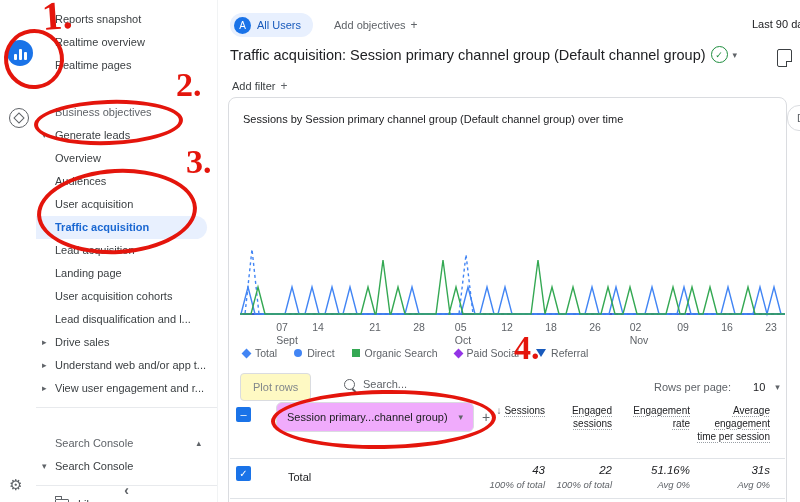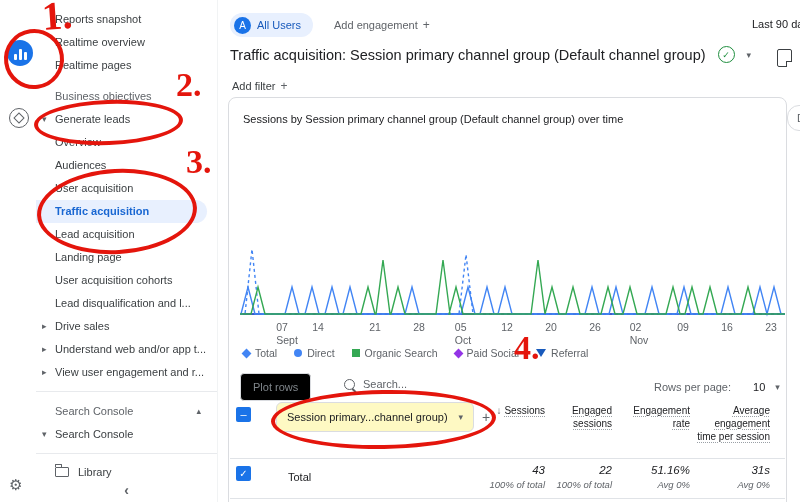--- a/index.html
+++ b/index.html
@@ -15,38 +15,38 @@
   .rail-explore{position:absolute;left:9px;top:108px;width:18px;height:18px;border:1.6px solid #5f6368;border-radius:50%;}
   .rail-explore .needle{position:absolute;left:4.5px;top:4.5px;width:6px;height:6px;border:1.4px solid #5f6368;transform:rotate(45deg);}
   .rail-gear{position:absolute;left:9px;bottom:10px;font-size:15px;color:#5f6368;line-height:1;}
 
   
   .sidebar{position:absolute;left:36px;top:0;width:182px;height:100%;background:#fff;z-index:2;
            border-right:1px solid #f1f3f4;padding-top:8px;box-sizing:border-box;}
   .sb-item{position:relative;height:23px;line-height:23px;font-size:11px;color:#3c4043;
            padding-left:19px;white-space:nowrap;overflow:hidden;cursor:pointer;}
   .sb-caret{position:absolute;left:6px;top:0;color:#5f6368;font-size:9px;}
-  .sb-section{margin-top:8px;color:#5f6368;}
+  .sb-section{margin-top:24px;color:#5f6368;}
   .sb-active{background:#e8f0fe;color:#1967d2;border-radius:0 14px 14px 0;margin-right:10px;font-weight:bold;}
   .sb-div{height:1px;background:#e8eaed;margin:7px 0;}
   .sb-right-caret{position:absolute;right:16px;top:0;color:#5f6368;font-size:9px;}
   .folder{position:relative;display:inline-block;width:12px;height:8px;border:1.4px solid #5f6368;border-radius:1px;
           vertical-align:middle;margin-right:9px;top:-1px;}
   .folder:before{content:"";position:absolute;left:-1px;top:-4px;width:5px;height:2px;border:1.4px solid #5f6368;border-bottom:none;border-radius:1px 1px 0 0;}
   .sb-collapse{position:absolute;bottom:4px;left:0;width:100%;text-align:center;font-size:14px;font-weight:bold;color:#5f6368;}
 
   
   .chip-all-users{position:absolute;left:230px;top:13px;height:24px;background:#e8f0fe;border-radius:13px;
     display:flex;align-items:center;gap:6px;padding:0 12px 0 4px;font-size:11px;color:#185abc;z-index:1;}
   .chip-badge{width:17px;height:17px;border-radius:50%;background:#1a73e8;color:#fff;font-size:10px;
     display:flex;align-items:center;justify-content:center;}
   .add-comparison{position:absolute;left:334px;top:18px;font-size:11px;color:#5f6368;cursor:pointer;}
   .plus-glyph{font-size:12px;color:#5f6368;margin-left:5px;}
   .date-range{position:absolute;left:752px;top:18px;font-size:11px;color:#202124;white-space:nowrap;}
-  .title-row{position:absolute;left:230px;top:46px;display:flex;align-items:center;gap:12px;}
+  .title-row{position:absolute;left:230px;top:46px;display:flex;align-items:center;gap:5px;}
   .report-title{font-size:14.5px;color:#202124;white-space:nowrap;}
   .check-badge{width:15px;height:15px;border:1.6px solid #1e8e3e;border-radius:50%;color:#1e8e3e;
     font-size:9px;display:flex;align-items:center;justify-content:center;}
   .small-caret{color:#5f6368;font-size:9px;}
   .notes-icon{position:absolute;left:777px;top:49px;width:13px;height:16px;border:1.6px solid #3c4043;border-radius:2px;}
   .notes-icon:after{content:"";position:absolute;right:-1px;bottom:-1px;width:5px;height:5px;background:#fff;border-left:1.6px solid #3c4043;border-top:1.6px solid #3c4043;}
   .add-filter{position:absolute;left:232px;top:79px;font-size:11px;color:#3c4043;cursor:pointer;}
 
   
   .card{position:absolute;left:228px;top:97px;width:557px;height:430px;border:1px solid #dadce0;border-radius:8px;}
@@ -58,32 +58,32 @@
   .legend{position:absolute;left:243px;top:347px;display:flex;align-items:center;gap:17px;}
   .lg-item{display:flex;align-items:center;gap:5px;font-size:10.5px;color:#5f6368;}
   .marker{display:inline-block;width:8px;height:8px;position:relative;}
   .m-diamond{width:7px;height:7px;background:currentColor;transform:rotate(45deg);}
   .m-circle{background:currentColor;border-radius:50%;}
   .m-square{background:currentColor;}
   .m-triangle{width:0;height:0;border-left:5px solid transparent;border-right:5px solid transparent;border-top:8px solid currentColor;}
 
   
   .plot-rows{position:absolute;left:240px;top:373px;height:26px;padding:0 12px;border:1px solid #dadce0;border-radius:4px;
-    font-size:11px;color:#80868b;display:flex;align-items:center;background:#000000;}
+    font-size:11px;color:#80868b;display:flex;align-items:center;background:#fef9c3;}
   .search-box{position:absolute;left:344px;top:378px;display:flex;align-items:flex-end;gap:8px;font-size:11px;color:#5f6368;}
   .mag{position:relative;width:9px;height:9px;border:1.6px solid #5f6368;border-radius:50%;display:inline-block;}
   .mag:after{content:"";position:absolute;left:8px;top:8px;width:5px;height:1.6px;background:#5f6368;transform:rotate(45deg);transform-origin:0 0;}
   .rows-per-page{position:absolute;left:654px;top:381px;font-size:11px;color:#5f6368;display:flex;gap:22px;align-items:center;}
   .rpp-value{color:#202124;display:flex;align-items:center;gap:10px;}
 
   
   .select-all{position:absolute;left:236px;top:407px;width:15px;height:15px;background:#1a73e8;border-radius:2px;
     color:#fff;font-size:11px;display:flex;align-items:center;justify-content:center;line-height:1;}
   .dim-pill{position:absolute;left:276px;top:402px;width:198px;height:30px;border:1px solid #dadce0;border-radius:6px;
-    display:flex;align-items:center;justify-content:space-between;padding:0 10px;box-sizing:border-box;font-size:11px;color:#202124;background:#fef9c3;}
+    display:flex;align-items:center;justify-content:space-between;padding:0 10px;box-sizing:border-box;font-size:11px;color:#202124;background:#f0abfc;}
   .add-dim{position:absolute;left:482px;top:409px;font-size:14px;color:#5f6368;}
   .col-head{position:absolute;top:404px;font-size:10px;line-height:13px;text-align:right;color:#202124;}
   .col-head .hd{text-decoration:underline dotted #9aa0a6;text-underline-offset:2px;}
   .sort-arrow{color:#5f6368;margin-right:3px;text-decoration:none;display:inline-block;}
   .hd-divider{position:absolute;left:230px;top:458px;width:555px;height:1px;background:#e0e3e7;}
   .row-check{position:absolute;left:236px;top:466px;width:15px;height:15px;background:#1a73e8;border-radius:2px;
     color:#fff;font-size:10px;display:flex;align-items:center;justify-content:center;}
   .total-label{position:absolute;left:288px;top:471px;font-size:11px;color:#202124;}
   .cell{position:absolute;top:464px;text-align:right;font-style:italic;}
   .cell .v{font-size:11.5px;color:#202124;}
@@ -146,21 +146,21 @@
     <div class="sb-item"><span class="folder"></span><span>Library</span></div>
     <div class="sb-collapse">‹</div>
   </div>
 
   <div class="card"></div>
 
   <div class="chip-all-users">
     <span class="chip-badge">A</span>
     <span>All Users</span>
   </div>
-  <div class="add-comparison"><span>Add engagement</span><span class="plus-glyph">+</span></div>
+  <div class="add-comparison"><span>Add objectives</span><span class="plus-glyph">+</span></div>
   <div class="date-range">Last 90 da</div>
 
   <div class="title-row">
     <span class="report-title">Traffic acquisition: Session primary channel group (Default channel group)</span>
     <span class="check-badge">✓</span>
     <span class="small-caret">▾</span>
   </div>
   <div class="notes-icon"></div>
 
   <div class="add-filter"><span>Add filter</span><span class="plus-glyph">+</span></div>
@@ -195,21 +195,21 @@
     </div>
   <div class="tick" style="left:463px">
       <div>05</div>
       <div>Oct</div>
     </div>
   <div class="tick" style="left:507px">
       <div>12</div>
       <div></div>
     </div>
   <div class="tick" style="left:551px">
-      <div>20</div>
+      <div>18</div>
       <div></div>
     </div>
   <div class="tick" style="left:595px">
       <div>26</div>
       <div></div>
     </div>
   <div class="tick" style="left:639px">
       <div>02</div>
       <div>Nov</div>
     </div>

